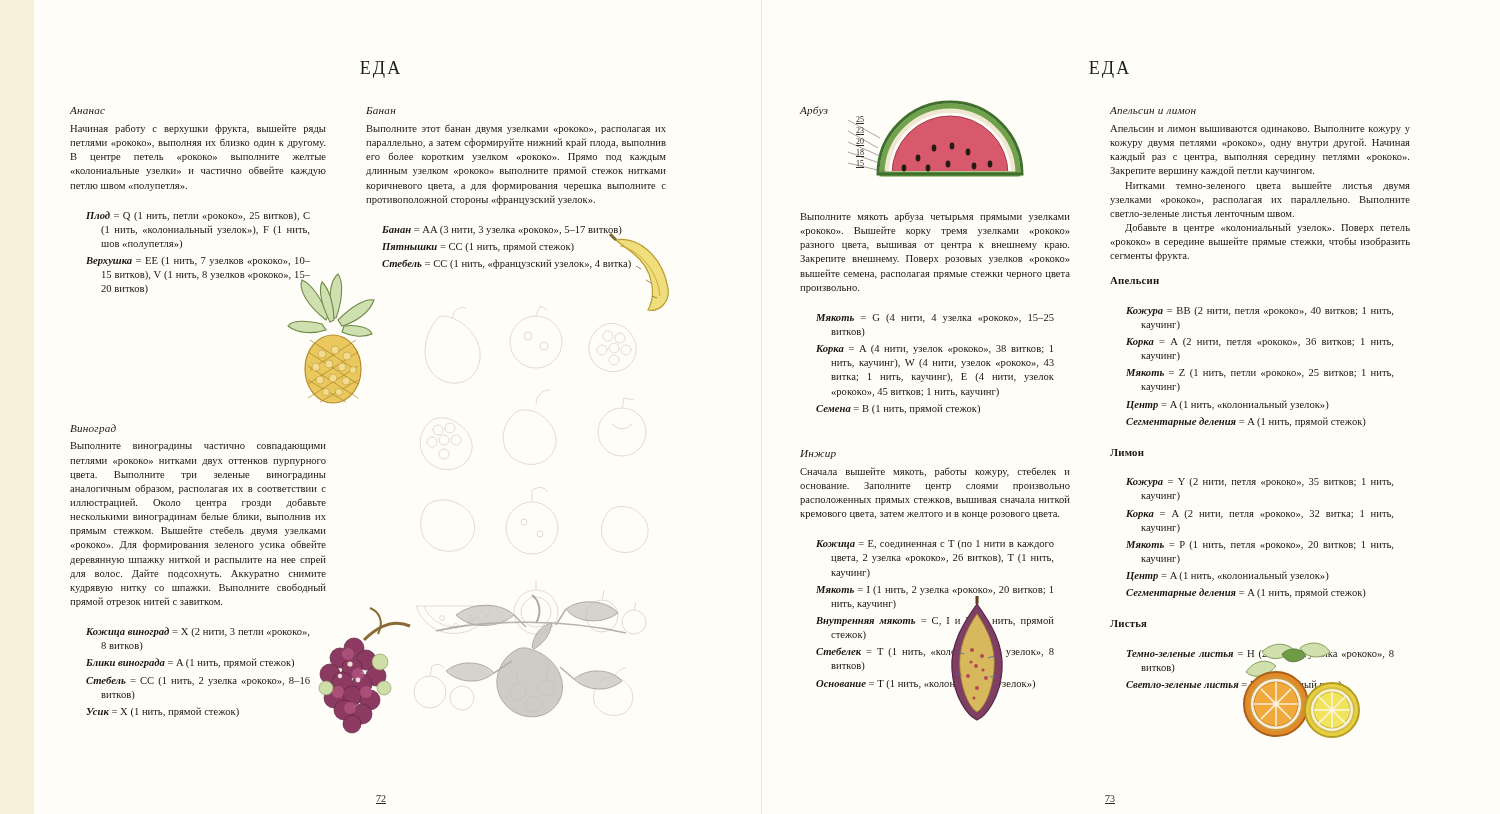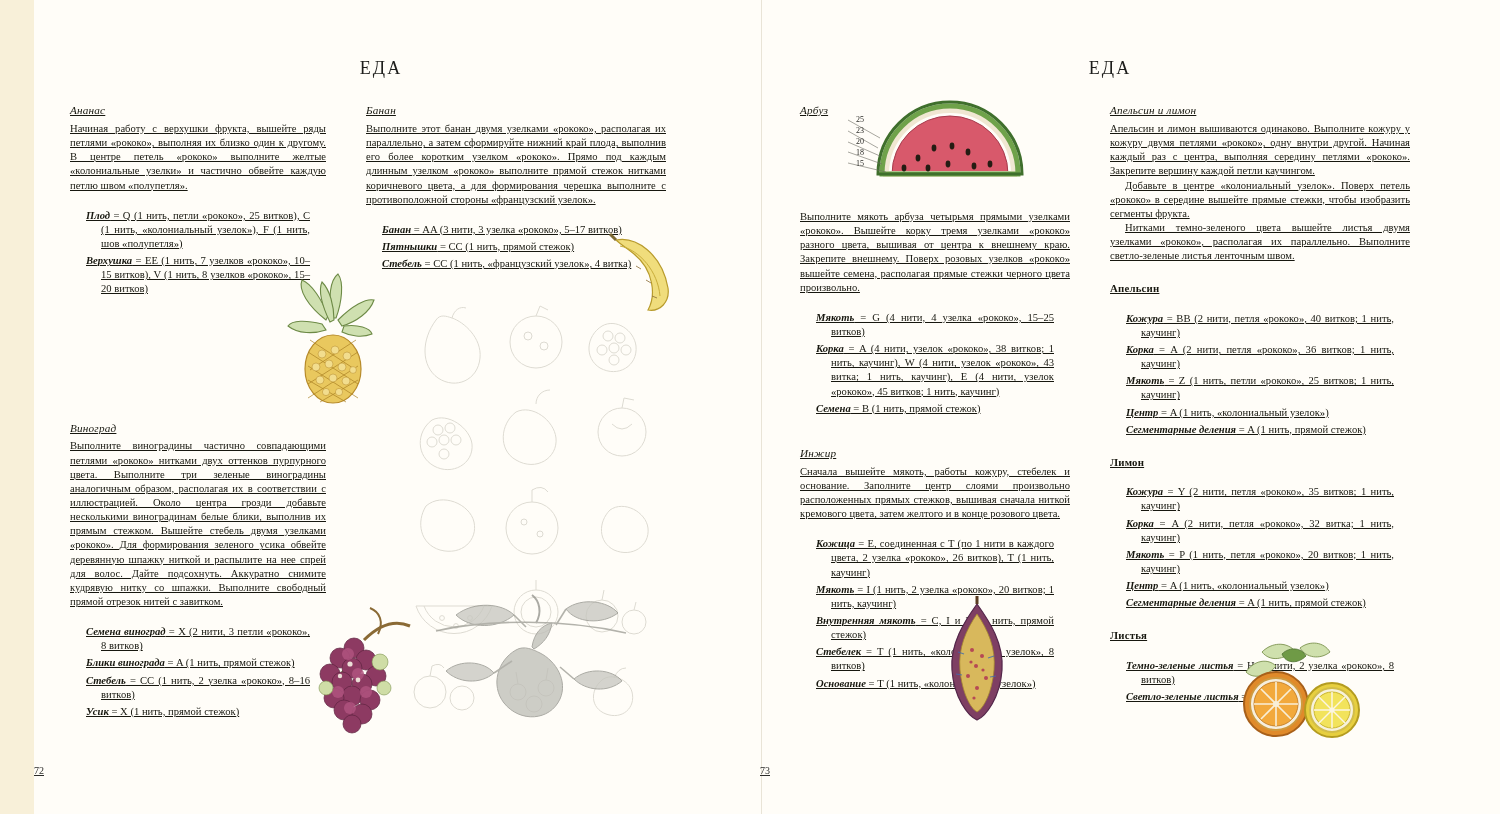--- a/index.html
+++ b/index.html
@@ -29,35 +29,35 @@
   .page-half{position:absolute;top:0;height:814px;}
   .half-left{left:34px;width:694px;}
   .half-right{left:760px;width:700px;}
 
   .head{
     position:absolute;top:58px;width:100%;
     text-align:center;
     font-size:18px;letter-spacing:2px;color:#1d1d1b;
   }
   .folio{
-    position:absolute;bottom:38px;width:100%;
-    font-size:10px;color:#2b2b29;text-decoration:underline;
-  }
-
-  .col{position:absolute;top:103px;font-size:10.6px;line-height:1.335;color:#17170f;text-align:justify;text-decoration:underline;}
+    position:absolute;bottom:10px;width:100%;
+    text-align:center;font-size:10px;color:#2b2b29;text-decoration:underline;
+  }
+
+  .col{position:absolute;top:103px;font-size:10.6px;line-height:1.335;color:#17170f;text-align:justify;}
   .col.c1{left:36px;width:256px;}
   .col.c2{left:332px;width:300px;}
   .col.c3{left:40px;width:270px;}
   .col.c4{left:350px;width:300px;}
 
   h3.sec{
     font-size:11.2px;font-weight:normal;font-style:italic;
     margin:0 0 4px 0;color:#17170f;letter-spacing:.2px;
   }
-  h3.sec.plain{font-style:normal;font-weight:bold;font-size:10.8px;margin-top:18px;}
+  h3.sec.plain{font-style:normal;font-weight:bold;font-size:10.8px;margin-top:10px;}
   p{margin:0 0 0 0;text-indent:0;}
   p.ind{text-indent:15px;}
   ul.keys{list-style:none;margin:16px;padding:0;}
   ul.keys li{margin:0 0 3px 0;padding-left:15px;text-indent:-15px;}
   ul.keys li b{font-style:italic;font-weight:bold;}
   .blk{margin-top:7px;}
 
   
   .ill{position:absolute;}
   svg{display:block;overflow:visible;}
@@ -85,21 +85,21 @@
       <ul class="keys blk">
         <li><b>Плод</b> = Q (1 нить, петли «рококо», 25 витков), C (1 нить, «колониальный узелок»), F (1 нить, шов «полупетля»)</li>
         <li><b>Верхушка</b> = EE (1 нить, 7 узелков «рококо», 10–15 витков), V (1 нить, 8 узелков «рококо», 15–20 витков)</li>
       </ul>
 
       <div style="height:108px"></div>
 
       <h3 class="sec">Виноград</h3>
       <p>Выполните виноградины частично совпадающими петлями «рококо» нитками двух оттенков пурпурного цвета. Выполните три зеленые виноградины аналогичным образом, располагая их в соответствии с иллюстрацией. Около центра грозди добавьте несколькими виноградинам белые блики, выполнив их прямым стежком. Вышейте стебель двумя узелками «рококо». Для формирования зеленого усика обвейте деревянную шпажку ниткой и распылите на нее спрей для волос. Дайте подсохнуть. Аккуратно снимите кудрявую нитку со шпажки. Выполните свободный прямой отрезок нитей с завитком.</p>
       <ul class="keys blk">
-        <li><b>Семена виноград</b> = X (2 нити, 3 петли «рококо», 8 витков)</li>
+        <li><b>Кожица виноград</b> = X (2 нити, 3 петли «рококо», 8 витков)</li>
         <li><b>Блики винограда</b> = A (1 нить, прямой стежок)</li>
         <li><b>Стебель</b> = CC (1 нить, 2 узелка «рококо», 8–16 витков)</li>
         <li><b>Усик</b> = X (1 нить, прямой стежок)</li>
       </ul>
     </div>
 
     <div class="col c2">
       <h3 class="sec">Банан</h3>
       <p>Выполните этот банан двумя узелками «рококо», располагая их параллельно, а затем сформируйте нижний край плода, выполнив его более коротким узелком «рококо». Прямо под каждым длинным узелком «рококо» выполните прямой стежок нитками коричневого цвета, а для формирования черешка выполните с противоположной стороны «французский узелок».</p>
       <ul class="keys blk">
@@ -309,22 +309,22 @@
         <li><b>Мякоть</b> = I (1 нить, 2 узелка «рококо», 20 витков; 1 нить, каучинг)</li>
         <li><b>Внутренняя мякоть</b> = C, I и N (1 нить, прямой стежок)</li>
         <li><b>Стебелек</b> = T (1 нить, «колониальный узелок», 8 витков)</li>
         <li><b>Основание</b> = T (1 нить, «колониальный узелок»)</li>
       </ul>
     </div>
 
     <div class="col c4">
       <h3 class="sec">Апельсин и лимон</h3>
       <p>Апельсин и лимон вышиваются одинаково. Выполните кожуру у кожуру двумя петлями «рококо», одну внутри другой. Начиная каждый раз с центра, выполняя середину петлями «рококо». Закрепите вершину каждой петли каучингом.</p>
+      <p class="ind">Нитками темно-зеленого цвета вышейте листья двумя узелками «рококо», располагая их параллельно. Выполните светло-зеленые листья ленточным швом.</p>
       <p class="ind">Добавьте в центре «колониальный узелок». Поверх петель «рококо» в середине вышейте прямые стежки, чтобы изобразить сегменты фрукта.</p>
-      <p class="ind">Нитками темно-зеленого цвета вышейте листья двумя узелками «рококо», располагая их параллельно. Выполните светло-зеленые листья ленточным швом.</p>
 
       <h3 class="sec plain">Апельсин</h3>
       <ul class="keys">
         <li><b>Кожура</b> = BB (2 нити, петля «рококо», 40 витков; 1 нить, каучинг)</li>
         <li><b>Корка</b> = A (2 нити, петля «рококо», 36 витков; 1 нить, каучинг)</li>
         <li><b>Мякоть</b> = Z (1 нить, петли «рококо», 25 витков; 1 нить, каучинг)</li>
         <li><b>Центр</b> = A (1 нить, «колониальный узелок»)</li>
         <li><b>Сегментарные деления</b> = A (1 нить, прямой стежок)</li>
       </ul>
 
@@ -362,21 +362,21 @@
           <ellipse cx="34" cy="50" rx="2.4" ry="3.4"></ellipse>
         </g>
         <g stroke="#6b6b62" stroke-width=".6">
           <path d="M-22 2 L10 20"></path>
             <path d="M-22 13 L8 30"></path>
             <path d="M-22 24 L10 38"></path>
           <path d="M-22 34 L12 46"></path>
             <path d="M-22 45 L16 54"></path>
         </g>
       </svg>
-      <div style="position:absolute;left:-32px;top:-4px;font-size:8px;line-height:11px;color:#2a2a26;text-align:right;width:26px;">
+      <div style="position:absolute;left:-32px;top:-4px;font-size:8px;line-height:11px;color:#2a2a26;text-align:right;width:26px;text-decoration:underline;">
         <div>25</div>
         <div>23</div>
         <div>20</div>
         <div>18</div>
         <div>15</div>
       </div>
     </div>
 
     <div class="ill" style="left:178px;top:596px;">
       <svg width="78" height="130" viewBox="0 0 78 130">

